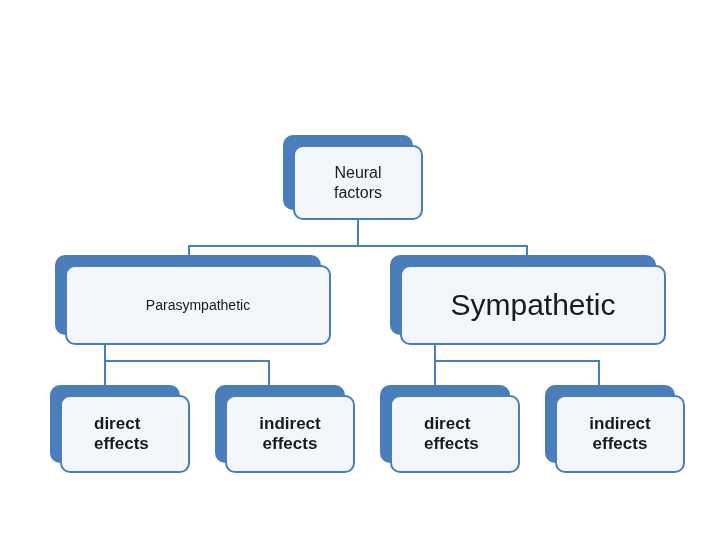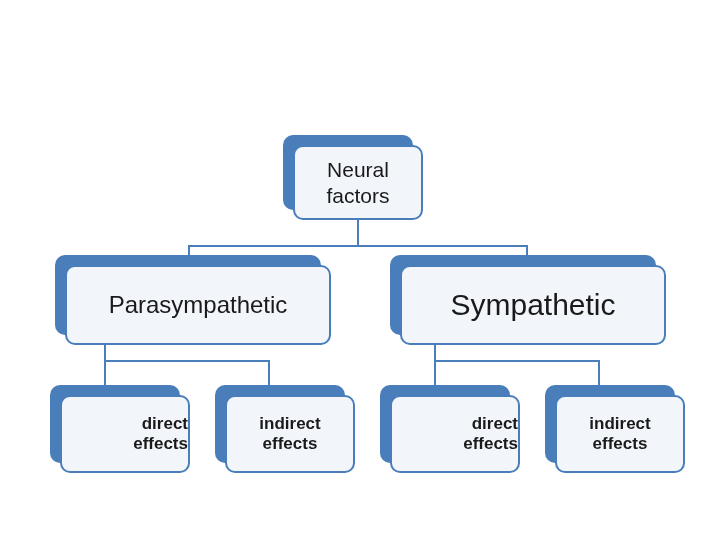--- a/index.html
+++ b/index.html
@@ -49,36 +49,36 @@
     text-align: center;
   }
   .node .label {
     color: #1a1a1a;
     line-height: 1.2;
     white-space: pre-line;
   }
 
   
   .node-root { left: 283px; top: 135px; width: 130px; height: 75px; }
-  .node-root .label { font-size: 21px; }
+  .node-root .label { font-size: 16px; }
 
   
   .node-para { left: 55px; top: 255px; width: 266px; height: 80px; }
-  .node-para .label { font-size: 24px; }
+  .node-para .label { font-size: 14px; }
   .node-symp { left: 390px; top: 255px; width: 266px; height: 80px; }
   .node-symp .label { font-size: 30px; }
 
   
   .node-leaf { width: 130px; height: 78px; }
   .node-leaf .label { font-size: 17px; font-weight: bold; }
   .leaf-1 { left: 50px; top: 385px; }
   .leaf-2 { left: 215px; top: 385px; }
   .leaf-3 { left: 380px; top: 385px; }
   .leaf-4 { left: 545px; top: 385px; }
-  .leaf-1 .label, .leaf-3 .label { text-align: right; width: 100%; padding-left: 24px; box-sizing: border-box; }
+  .leaf-1 .label, .leaf-3 .label { text-align: left; width: 100%; padding-left: 32px; box-sizing: border-box; }
 
   
   .conn {
     position: absolute;
     background: #4a7ebb;
   }
   .conn-h { height: 2px; }
   .conn-v { width: 2px; }
 </style>
 </head>

